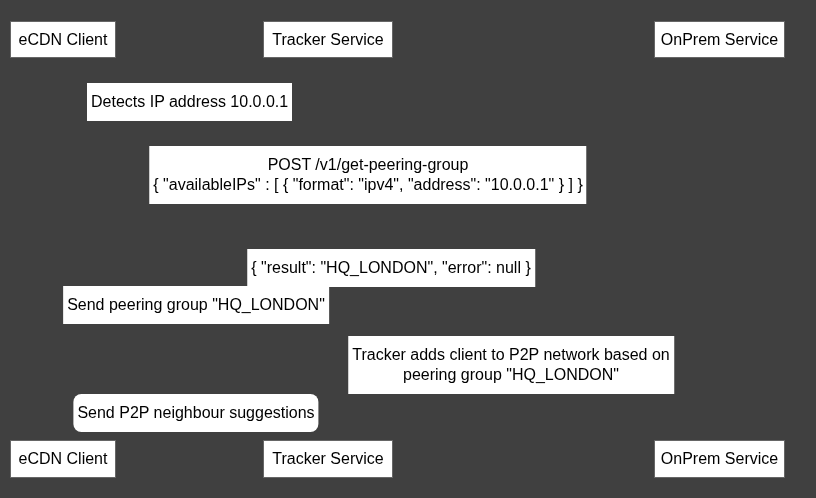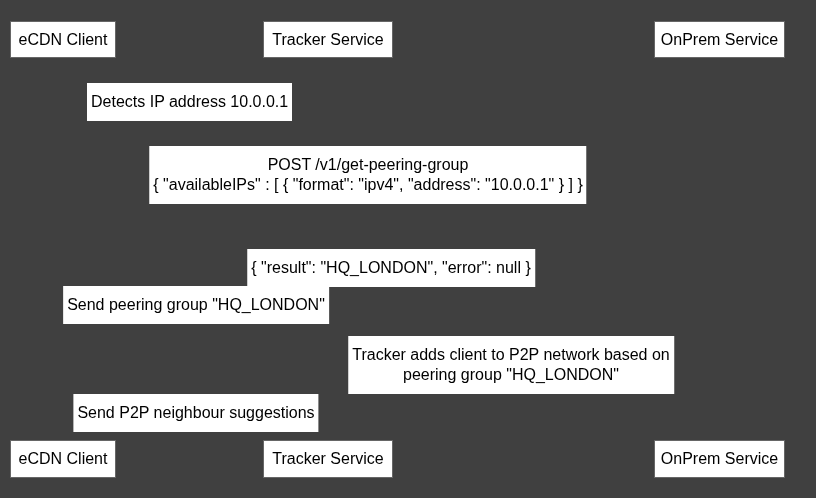--- a/index.html
+++ b/index.html
@@ -47,21 +47,21 @@
   .msg.center {
     transform: translateX(-50%);
     text-align: center;
   }
   .msg.m-detect   { left: 87px;  top: 83px; }
   .msg.m-post     { left: 368px; top: 111px; margin-top: 35px; }
   .msg.m-lookup   { left: 523px; top: 189px; }
   .msg.m-result   { left: 391px; top: 249px; }
   .msg.m-sendpg   { left: 196px; top: 286px; }
   .msg.m-tracker  { left: 511px; top: 336px; }
-  .msg.m-suggest  { left: 196px; top: 394px; }
+  .msg.m-suggest  { left: 196px; top: 394px; border-radius: 8px; }
   .msg .line { line-height: 20px; }
 </style>
 </head>
 <body>
 
 <div class="canvas">
 
   <div class="actor a-ecdn-top">
     <span>eCDN Client</span>
   </div>

